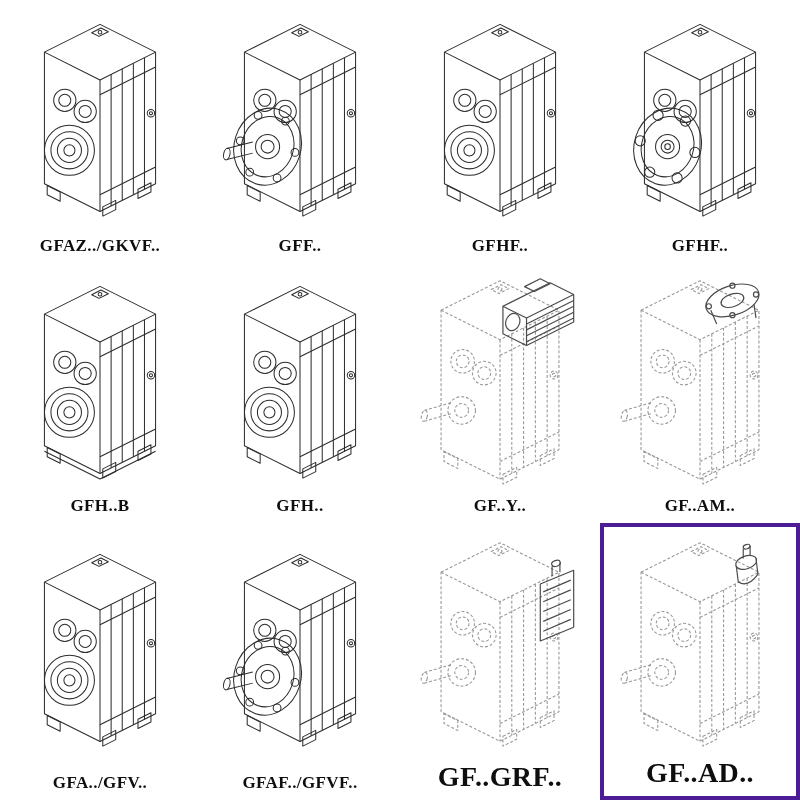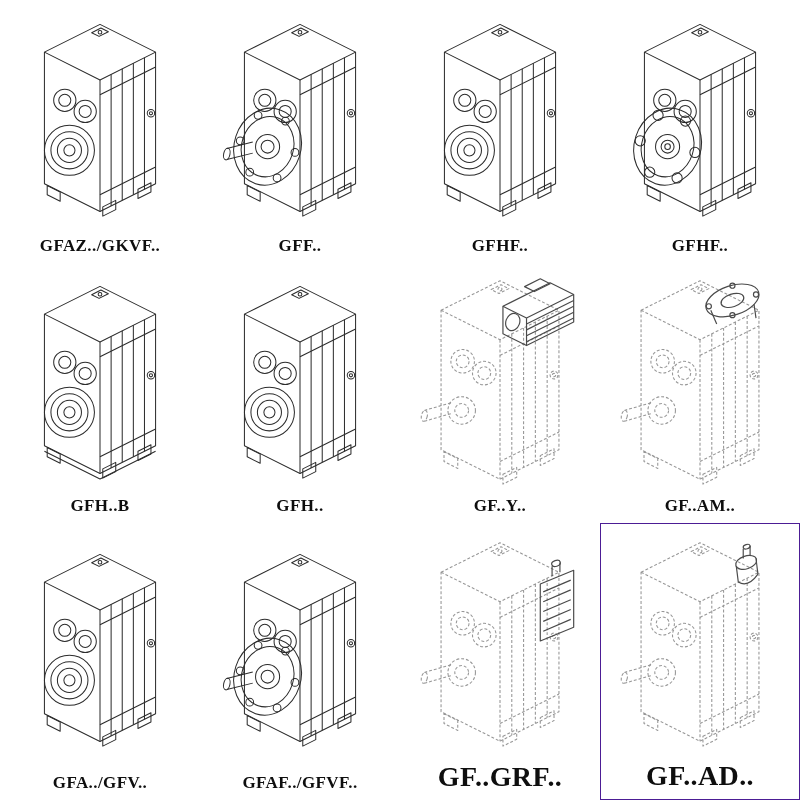--- a/index.html
+++ b/index.html
@@ -10,21 +10,21 @@
     grid-template-columns:repeat(4,1fr);
     grid-template-rows:263px 260px 277px;
     width:800px;height:800px;
   }
   .cell{
     margin:0;
     display:flex;flex-direction:column;
     align-items:center;justify-content:flex-end;
     padding-bottom:7px;box-sizing:border-box;
   }
-  .cell.boxed{border:1px solid #4c1d95;}
+  .cell.boxed{border:4px solid #4c1d95;}
   .drawing{flex:1;width:100%;display:flex;align-items:center;justify-content:center;}
   svg.gear{width:176px;height:212px;}
   svg.gear.ph{width:190px;height:224px;}
   .label{
     font-family:"Liberation Serif",serif;
     font-weight:700;font-size:17px;color:#0e0e0e;
     letter-spacing:.4px;margin-top:2px;white-space:nowrap;
   }
   .label.big{font-size:28px;}
 </style>

